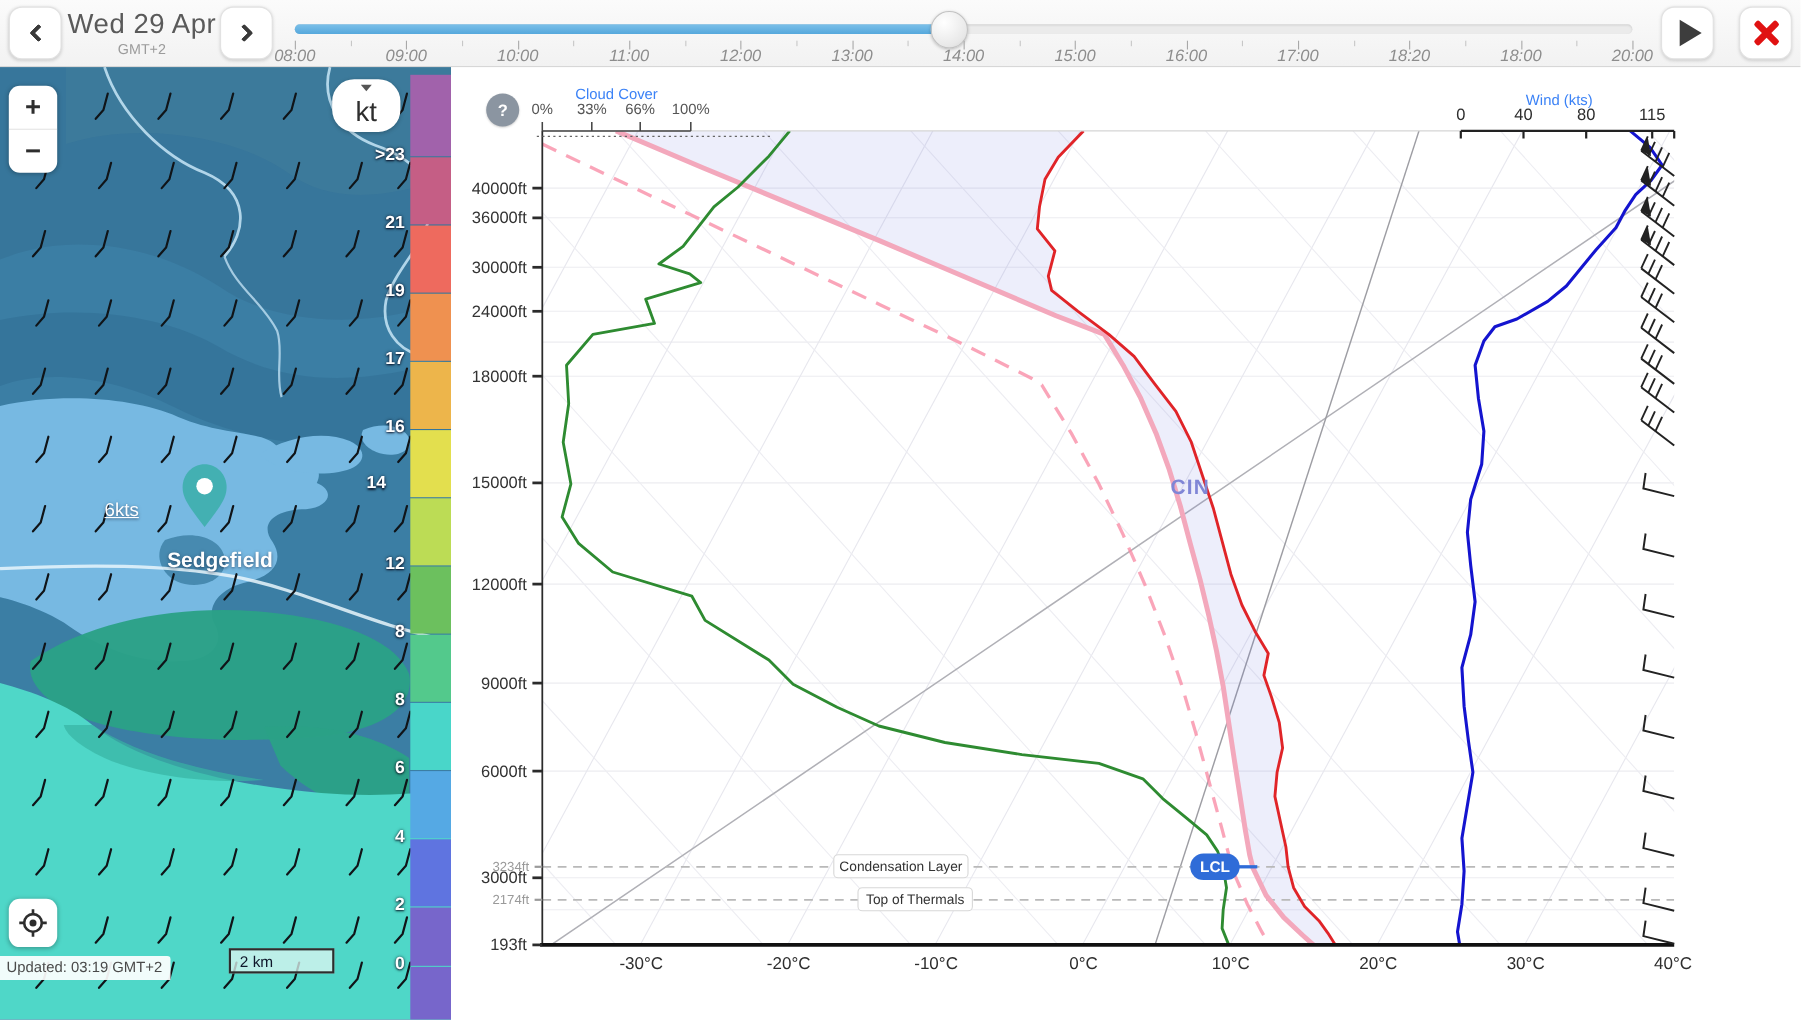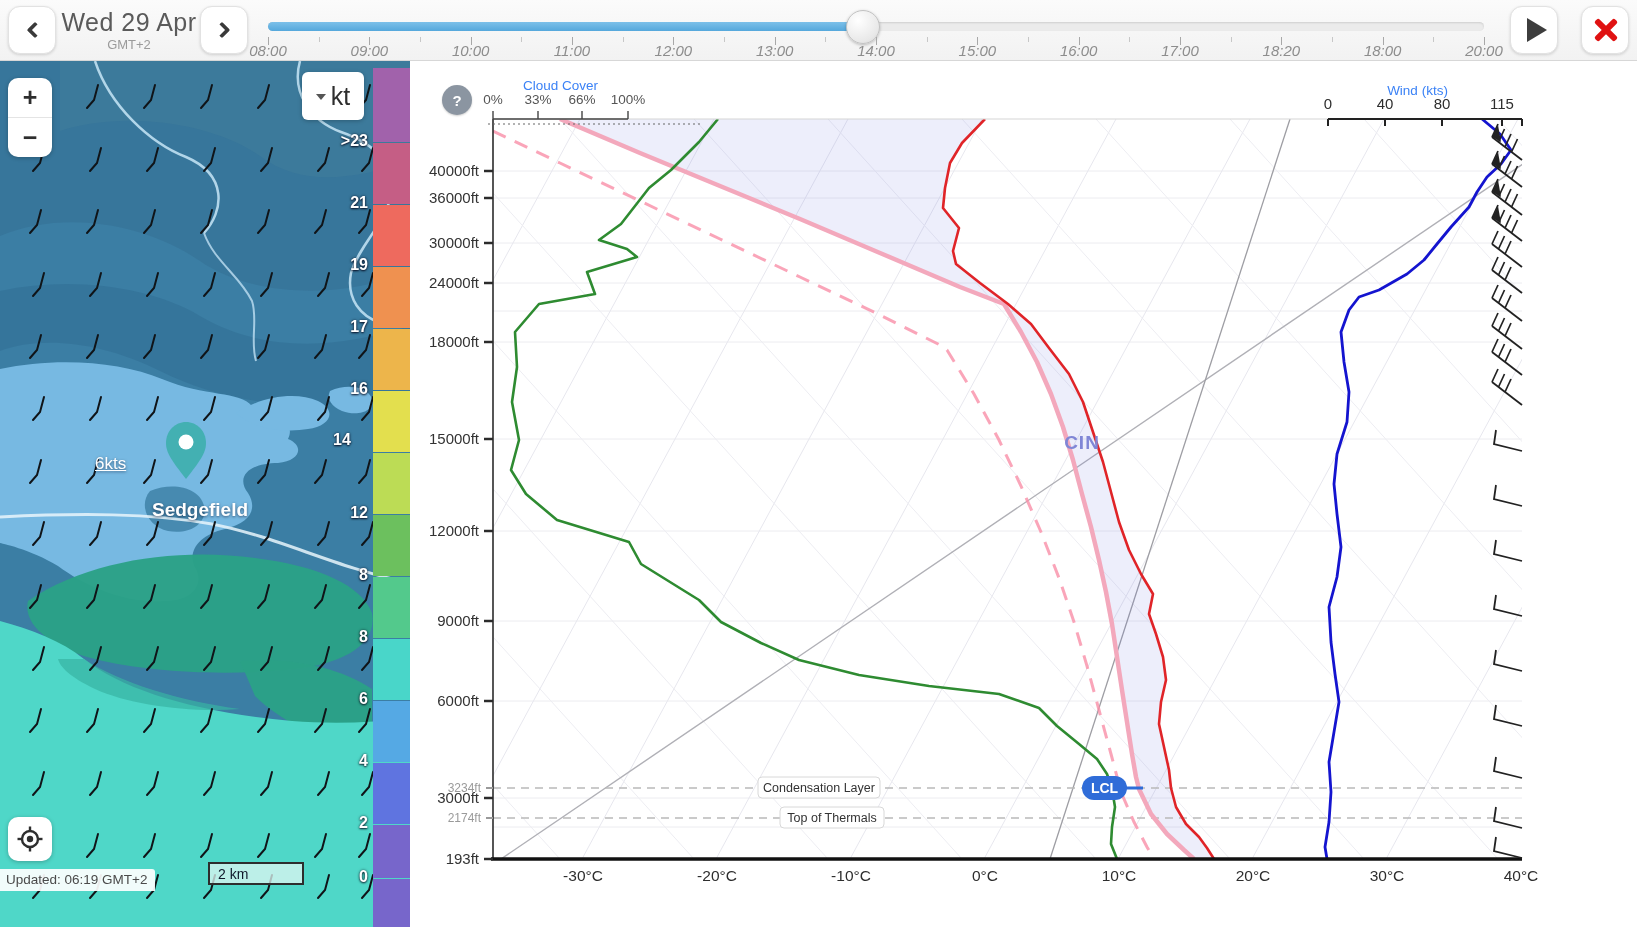--- a/index.html
+++ b/index.html
@@ -46,22 +46,22 @@
   #map-svg { position:absolute; left:0; top:0; }
   .map-label { position:absolute; color:#fff; text-shadow:0 1px 3px rgba(0,0,30,.55); }
   #wind-kts-label { left:95px; top:393px; font-size:17px;text-decoration:underline; }
   #place-label { left:120px; top:438px; width:160px; text-align:center; font-size:19px; font-weight:bold; }
   #zoom-box { position:absolute; left:8px; top:17px; width:44px; background:#fff; border-radius:10px;
     box-shadow:0 1px 4px rgba(0,0,0,.25); overflow:hidden; }
   .zoom-btn { width:44px; height:39px; display:flex; align-items:center; justify-content:center;
     font-size:25px; font-weight:bold; color:#2e2e2e; cursor:pointer; }
   #zoom-sep { height:1px; background:#e4e4e4; }
   #unit-btn { position:absolute; left:302px; top:11px; width:62px; height:48px; background:#fff;
-    border-radius:6px; box-shadow:0 1px 4px rgba(0,0,0,.25); display:flex; align-items:center;
-    justify-content:center; gap:5px; cursor:pointer; }
+    border-radius:20px; box-shadow:0 1px 4px rgba(0,0,0,.25); display:flex; align-items:center;
+    justify-content:center; gap:5px; cursor:pointer;flex-direction:column; }
   #unit-caret { width:0; height:0; border-left:5px solid transparent; border-right:5px solid transparent;
     border-top:6px solid #555; margin-top:2px;}
   #unit-text { font-size:25px; color:#2e2e2e; }
   #locate-btn { position:absolute; left:8px; top:756px; width:44px; height:44px; background:#fff;
     border-radius:10px; box-shadow:0 1px 4px rgba(0,0,0,.25); display:flex; align-items:center;
     justify-content:center; cursor:pointer; }
   #updated-bar { position:absolute; left:0; top:808px; background:rgba(255,255,255,.92); color:#4a4a4a;
     font-size:13.5px; padding:3px 8px 4px 6px; border-radius:0 3px 0 0; }
   #scale-bar { position:absolute; left:208px; top:801px; width:96px; height:23px;
     border:2px solid #2d2d2d; background:rgba(224,247,243,.75); }
@@ -300,21 +300,21 @@
     <div id="locate-btn">
       <svg width="26" height="26" viewBox="0 0 26 26">
         <circle cx="13" cy="13" r="8" fill="none" stroke="#2e2e2e" stroke-width="2.4"></circle>
         <circle cx="13" cy="13" r="3.2" fill="#2e2e2e"></circle>
         <line x1="13" y1="0.5" x2="13" y2="5" stroke="#2e2e2e" stroke-width="2.4"></line>
         <line x1="13" y1="21" x2="13" y2="25.5" stroke="#2e2e2e" stroke-width="2.4"></line>
         <line x1="0.5" y1="13" x2="5" y2="13" stroke="#2e2e2e" stroke-width="2.4"></line>
         <line x1="21" y1="13" x2="25.5" y2="13" stroke="#2e2e2e" stroke-width="2.4"></line>
       </svg>
     </div>
-    <div id="updated-bar">Updated: 06:19 GMT+2</div>
+    <div id="updated-bar">Updated: 03:19 GMT+2</div>
     <div id="scale-bar">
       <div id="scale-text">2 km</div>
     </div>
     <div id="legend">
         <div class="leg-seg" style="top: 7px; height: 74px; background: rgb(161, 98, 171);"></div>
         <div class="leg-seg" style="top: 82px; height: 61px; background: rgb(197, 94, 133);"></div>
         <div class="leg-seg" style="top: 144px; height: 61px; background: rgb(238, 106, 94);"></div>
         <div class="leg-seg" style="top: 206px; height: 61px; background: rgb(239, 145, 80);"></div>
         <div class="leg-seg" style="top: 268px; height: 61px; background: rgb(237, 181, 75);"></div>
         <div class="leg-seg" style="top: 330px; height: 61px; background: rgb(227, 223, 78);"></div>

